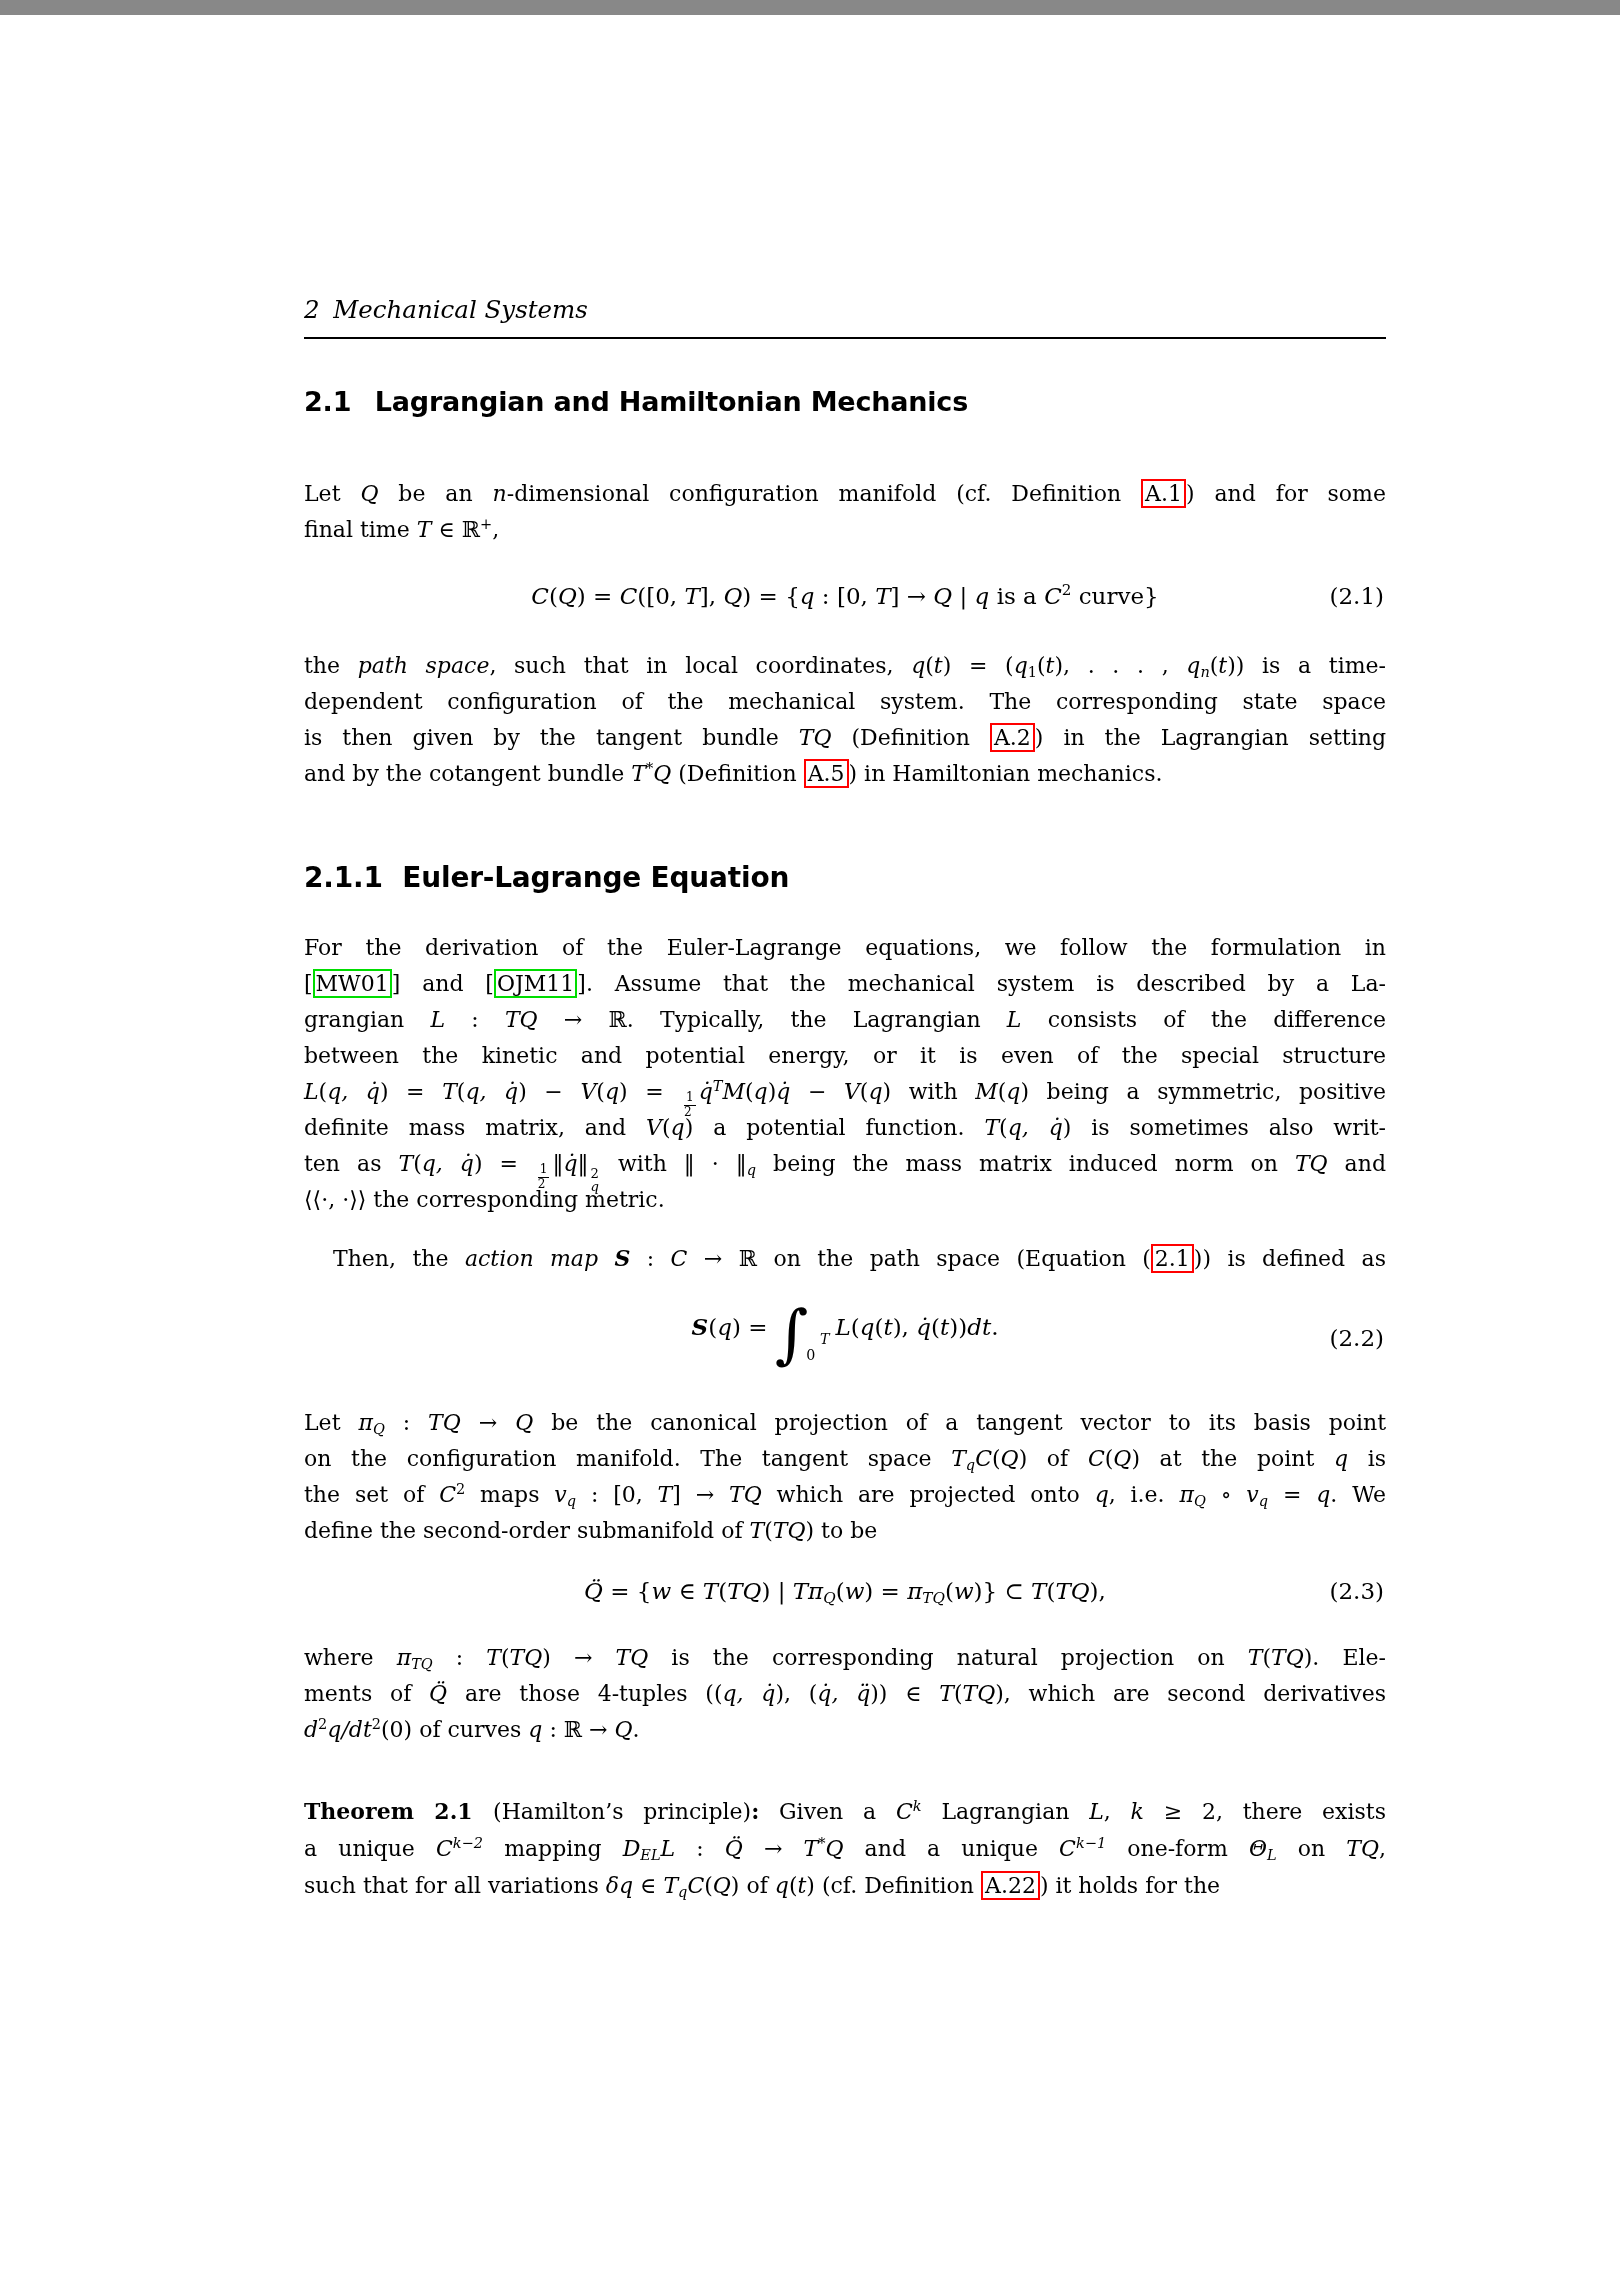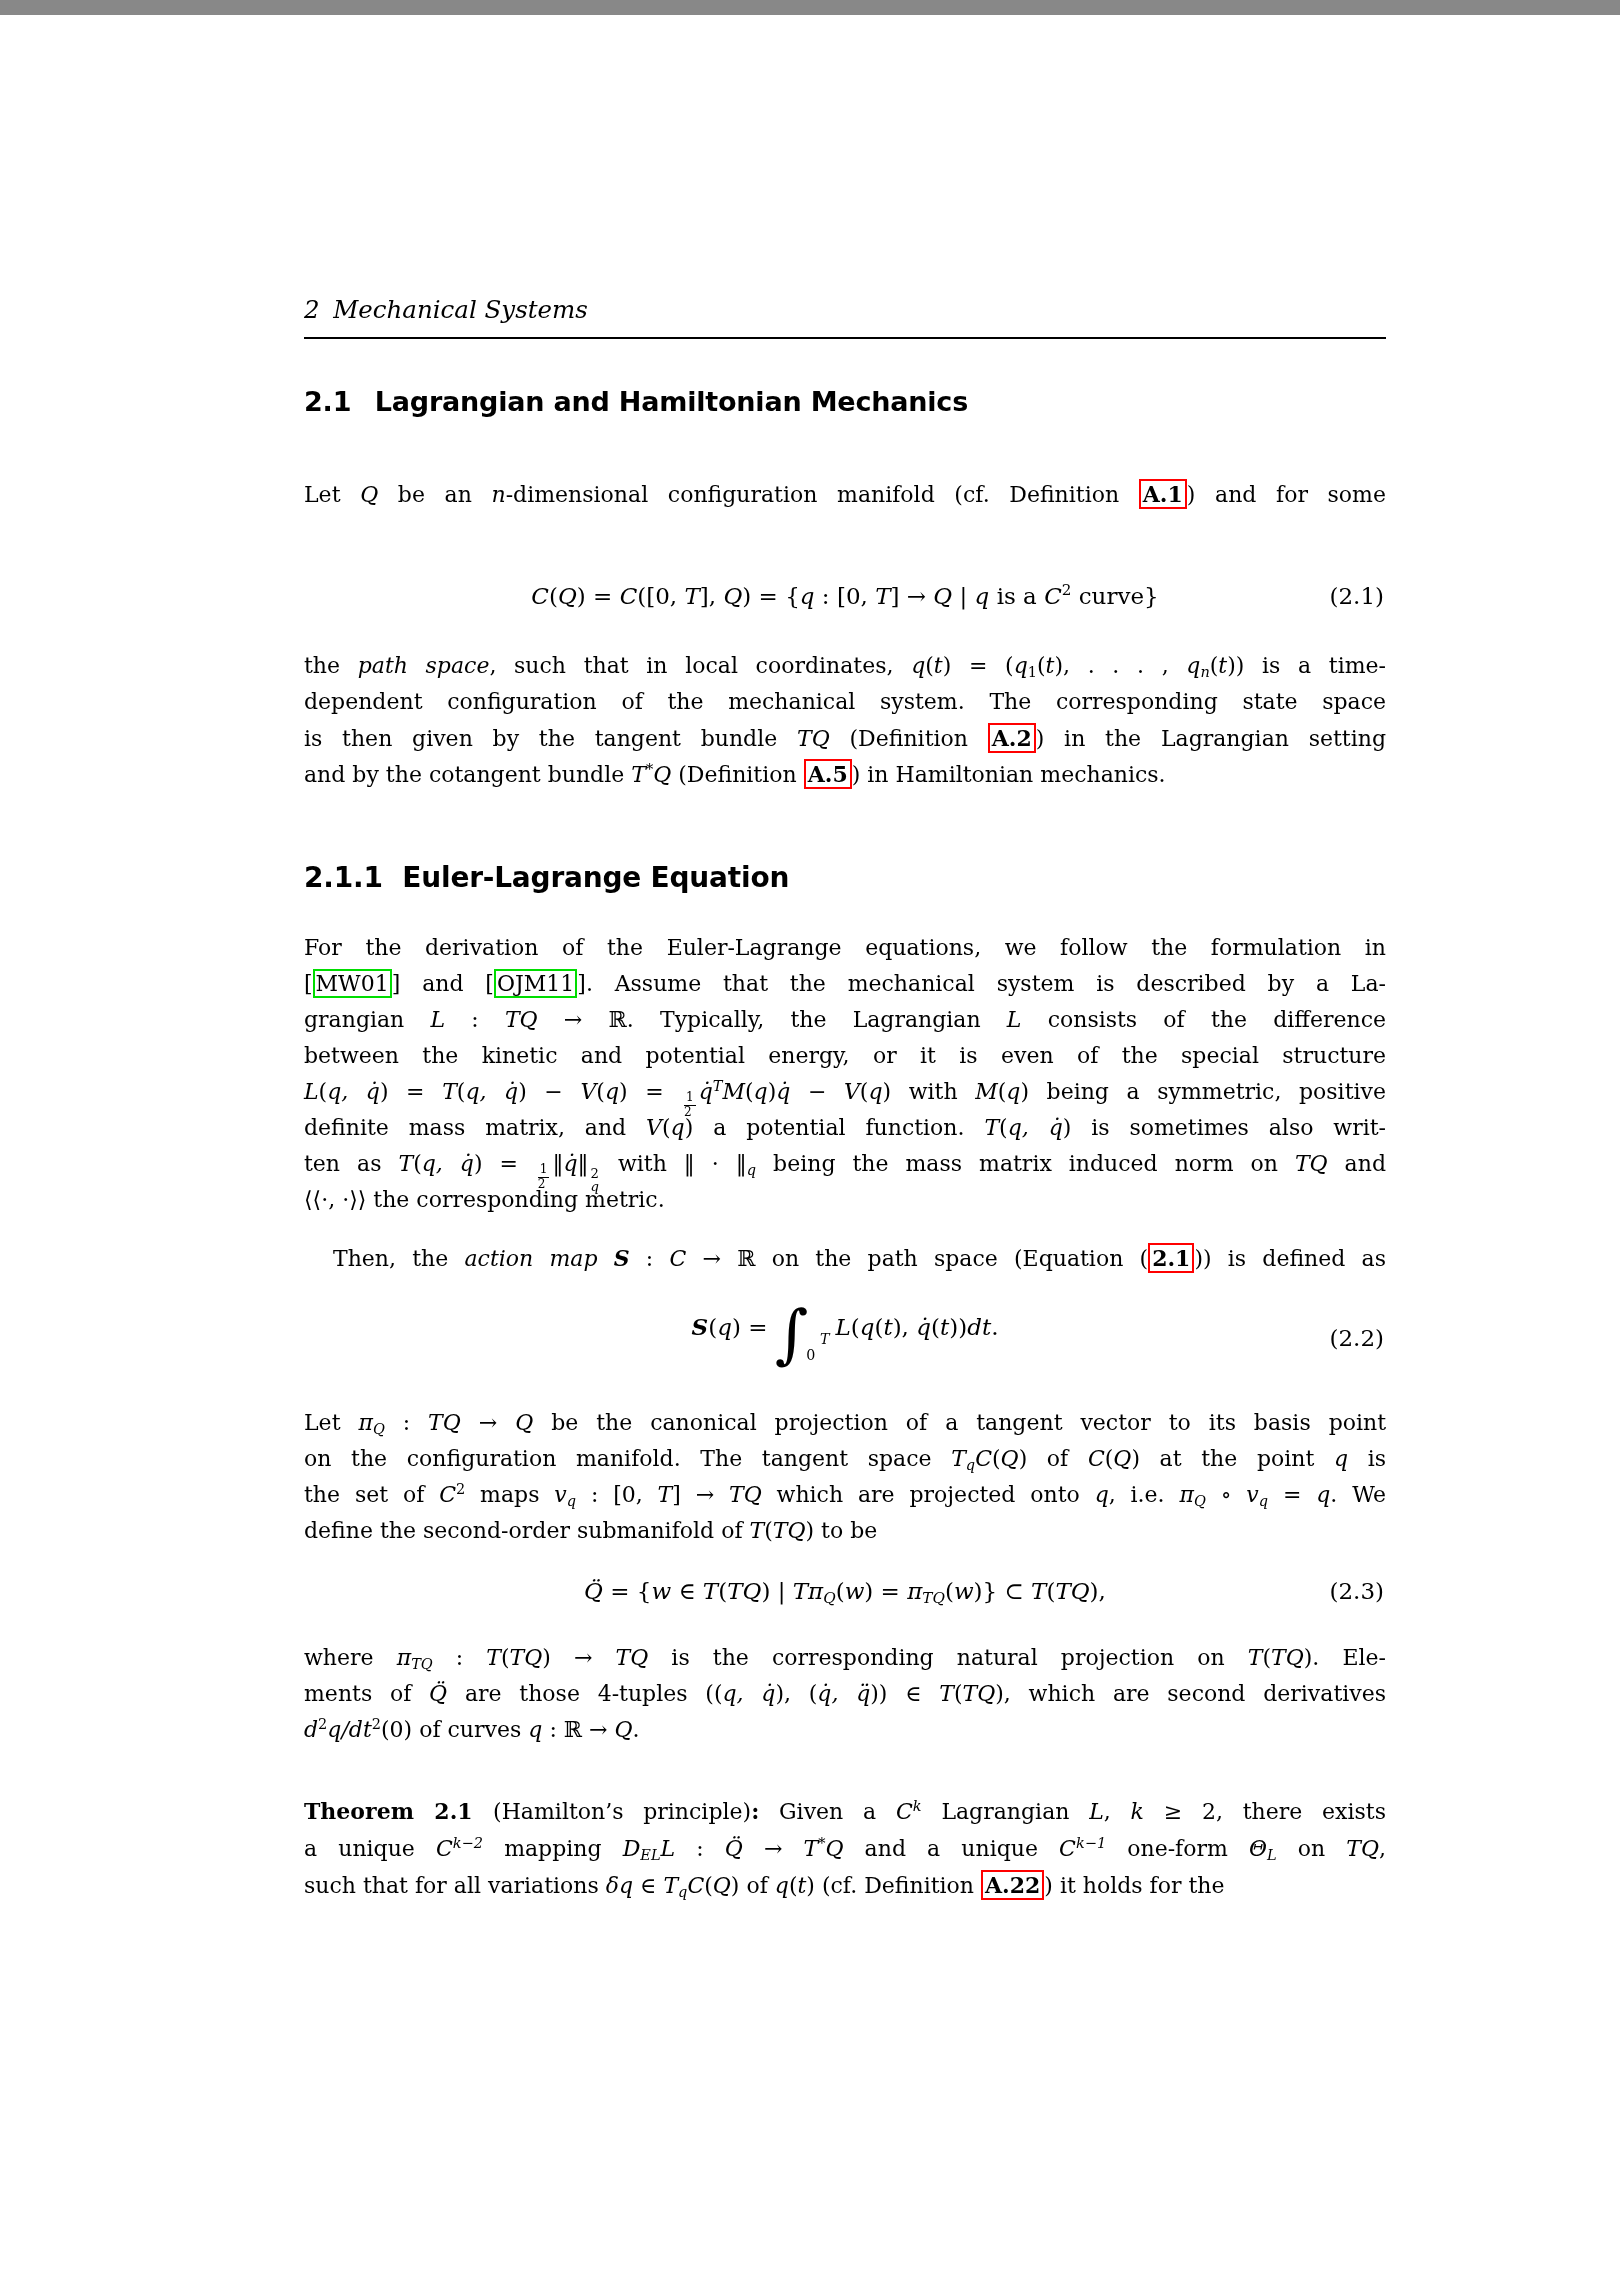--- a/index.html
+++ b/index.html
@@ -61,21 +61,21 @@
   
   .s-rm{ font-style:normal; }
   .s-it{ font-style:italic; }
   .s-bd{ font-weight:bold; }
   .s-cal{ font-style:italic; }
   .s-frak{ font-style:italic; font-weight:600; }
   .s-sup{ font-size:66%; position:relative; top:-0.55em; }
   .s-supit{ font-size:66%; position:relative; top:-0.55em; font-style:italic; }
   .s-sub{ font-size:66%; position:relative; top:0.28em; }
   .s-subit{ font-size:66%; position:relative; top:0.28em; font-style:italic; }
-  .s-refbox{ border:2.9px solid var(--refbox); padding:0 2px; font-style:normal;font-weight:bold; }
+  .s-refbox{ border:2.9px solid var(--refbox); padding:0 2px; font-style:normal; }
   .s-citebox{ border:2.9px solid var(--citebox); padding:0 1px; font-style:normal; }
   .s-bigint{ font-size:280%; line-height:0; vertical-align:-0.33em; font-style:normal; }
   .s-ilim{ display:inline-flex; flex-direction:column; font-size:62%; line-height:1.1;
            vertical-align:-0.65em; margin-left:-2px; margin-right:5.9px; }
   .s-ilim .top{ font-style:italic; padding-left:13.7px; }
   .s-ilim .bot{ padding-right:13.7px; }
   .s-frac{ display:inline-flex; flex-direction:column; font-size:55%; line-height:1.15;
            text-align:center; vertical-align:-0.15em; margin:0 2.9px; }
   .s-frac .top{ border-bottom:1.5px solid currentColor; padding:0 2px; }
   .s-stack{ display:inline-flex; flex-direction:column; font-size:60%; line-height:1.05;
@@ -90,20 +90,21 @@
   <header class="blk running-head">
     <span class="num">2</span><span>Mechanical Systems</span>
   </header>
 
   <h1 class="blk section-heading" style="margin:0;">
     <span class="num">2.1</span><span>Lagrangian and Hamiltonian Mechanics</span>
   </h1>
 
   <div class="blk para p1">
       <div class="line"><span class="s-rm">Let </span><span class="s-it">Q</span><span class="s-rm"> be an </span><span class="s-it">n</span><span class="s-rm">-dimensional configuration manifold (cf. Definition </span><span class="s-refbox">A.1</span><span class="s-rm">) and for some</span></div>
+      <div class="line nj"><span class="s-rm">final time </span><span class="s-it">T</span><span class="s-rm"> ∈ ℝ</span><span class="s-sup">+</span><span class="s-rm">,</span></div>
     </div>
 
   <div class="blk equation eq1">
     <span class="eq-body"><span class="s-cal">C</span><span class="s-rm">(</span><span class="s-it">Q</span><span class="s-rm">) = </span><span class="s-cal">C</span><span class="s-rm">([0, </span><span class="s-it">T</span><span class="s-rm">], </span><span class="s-it">Q</span><span class="s-rm">) = {</span><span class="s-it">q</span><span class="s-rm"> : [0, </span><span class="s-it">T</span><span class="s-rm">] → </span><span class="s-it">Q</span><span class="s-rm"> | </span><span class="s-it">q</span><span class="s-rm"> is a </span><span class="s-it">C</span><span class="s-sup">2</span><span class="s-rm"> curve}</span></span>
     <span class="eq-label">(2.1)</span>
   </div>
 
   <div class="blk para p2">
       <div class="line"><span class="s-rm">the </span><span class="s-it">path space</span><span class="s-rm">, such that in local coordinates, </span><span class="s-it">q</span><span class="s-rm">(</span><span class="s-it">t</span><span class="s-rm">) = (</span><span class="s-it">q</span><span class="s-sub">1</span><span class="s-rm">(</span><span class="s-it">t</span><span class="s-rm">), . . . , </span><span class="s-it">q</span><span class="s-subit">n</span><span class="s-rm">(</span><span class="s-it">t</span><span class="s-rm">)) is a time-</span></div>
       <div class="line"><span class="s-rm">dependent configuration of the mechanical system.  The corresponding state space</span></div>

